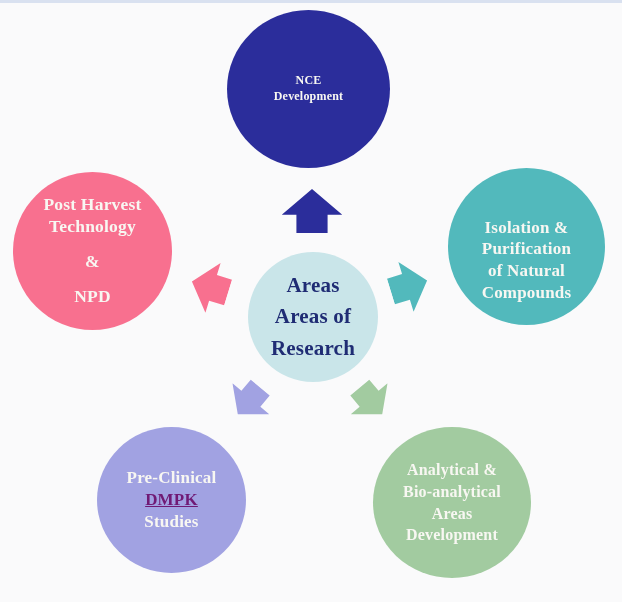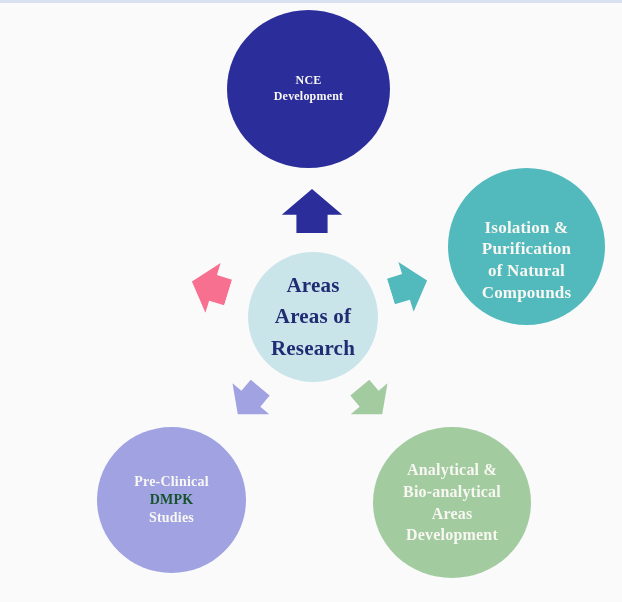--- a/index.html
+++ b/index.html
@@ -17,21 +17,21 @@
     display:flex; flex-direction:column;
     align-items:center; justify-content:center;
     text-align:center; font-weight:bold;
     letter-spacing:0.2px;
   }
   .circle .line { display:block; }
   .node-top        { left:227px; top:10px;  width:163px; height:158px; font-size:12px; line-height:1.3; }
   .node-right      { left:448px; top:168px; width:157px; height:157px; font-size:17px; line-height:1.28; }
   .node-left       { left:13px;  top:172px; width:159px; height:158px; font-size:17.5px; line-height:1.25; }
   .node-center     { left:248px; top:252px; width:130px; height:130px; font-size:21px; line-height:1.5; }
-  .node-bottom-left  { left:97px;  top:427px; width:149px; height:146px; font-size:14px; line-height:1.3; }
+  .node-bottom-left  { left:97px;  top:427px; width:149px; height:146px; font-size:17px; line-height:1.3; }
   .node-bottom-right { left:373px; top:427px; width:158px; height:151px; font-size:16px; line-height:1.35; }
   .gap-top { margin-top:13px; }
   .arrow { position:absolute; }
   .arrow-up         { left:280px; top:189px; }
   .arrow-up-right   { left:383px; top:267px; transform:rotate(73deg); }
   .arrow-up-left    { left:184px; top:268px; transform:rotate(-73deg); }
   .arrow-down-left  { left:225px; top:383px; transform:rotate(-140deg); }
   .arrow-down-right { left:347px; top:383px; transform:rotate(140deg); }
 </style>
 </head>
@@ -45,30 +45,36 @@
     <span class="line" style="color: rgb(248, 247, 242);">Development</span>
   </div>
 
   <div class="circle node-right" style="background-color: rgb(82, 185, 188);">
     <span class="line" style="color: rgb(248, 247, 242); margin-top: 27px;">Isolation &amp;</span>
     <span class="line" style="color: rgb(248, 247, 242);">Purification</span>
     <span class="line" style="color: rgb(248, 247, 242);">of Natural</span>
     <span class="line" style="color: rgb(248, 247, 242);">Compounds</span>
   </div>
 
+  <div class="circle node-left" style="background-color: rgb(248, 112, 143);">
+    <span class="line" style="color: rgb(248, 247, 242);">Post Harvest</span>
+    <span class="line" style="color: rgb(248, 247, 242);">Technology</span>
+    <span class="line gap-top" style="color: rgb(248, 247, 242);">&amp;</span>
+    <span class="line gap-top" style="color: rgb(248, 247, 242);">NPD</span>
+  </div>
 
   <div class="circle node-center" style="background-color: rgb(201, 229, 233);">
     <span class="line" style="color: rgb(31, 44, 116);">Areas</span>
     <span class="line" style="color: rgb(31, 44, 116);">Areas of</span>
     <span class="line" style="color: rgb(31, 44, 116);">Research</span>
   </div>
 
   <div class="circle node-bottom-left" style="background-color: rgb(161, 162, 226);">
     <span class="line" style="color: rgb(248, 247, 242);">Pre-Clinical</span>
-    <span class="line" style="color: #14532d;">DMPK</span>
+    <span class="line" style="color: #701a75; text-decoration: underline;">DMPK</span>
     <span class="line" style="color: rgb(248, 247, 242);">Studies</span>
   </div>
 
   <div class="circle node-bottom-right" style="background-color: rgb(162, 203, 160);">
     <span class="line" style="color: rgb(248, 247, 242);">Analytical &amp;</span>
     <span class="line" style="color: rgb(248, 247, 242);">Bio-analytical</span>
     <span class="line" style="color: rgb(248, 247, 242);">Areas</span>
     <span class="line" style="color: rgb(248, 247, 242);">Development</span>
   </div>
 

